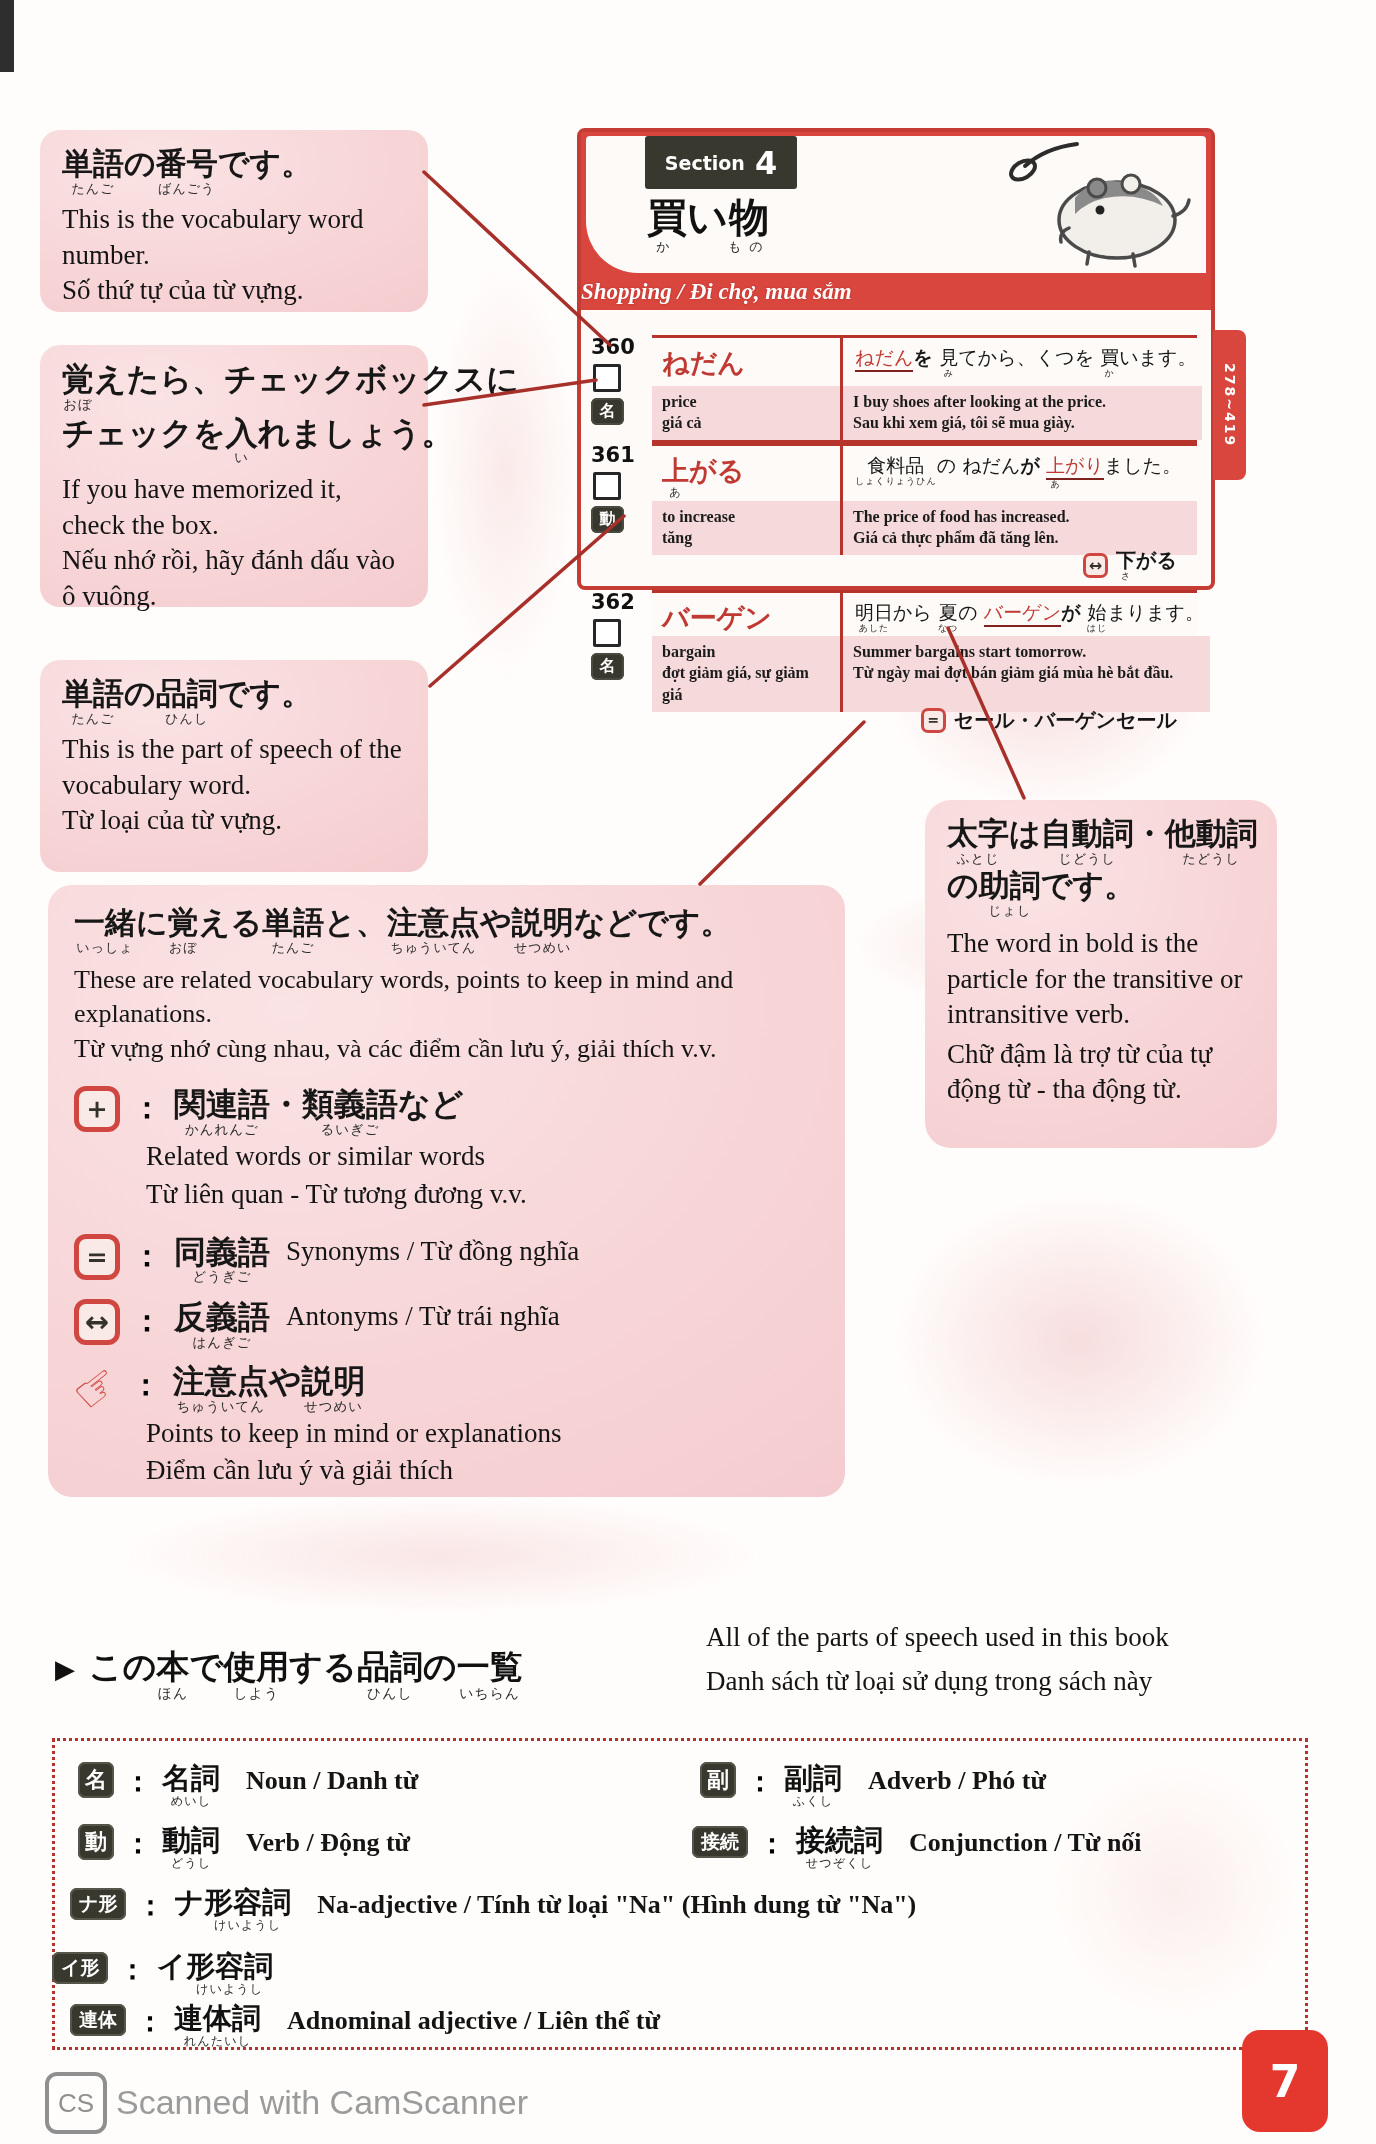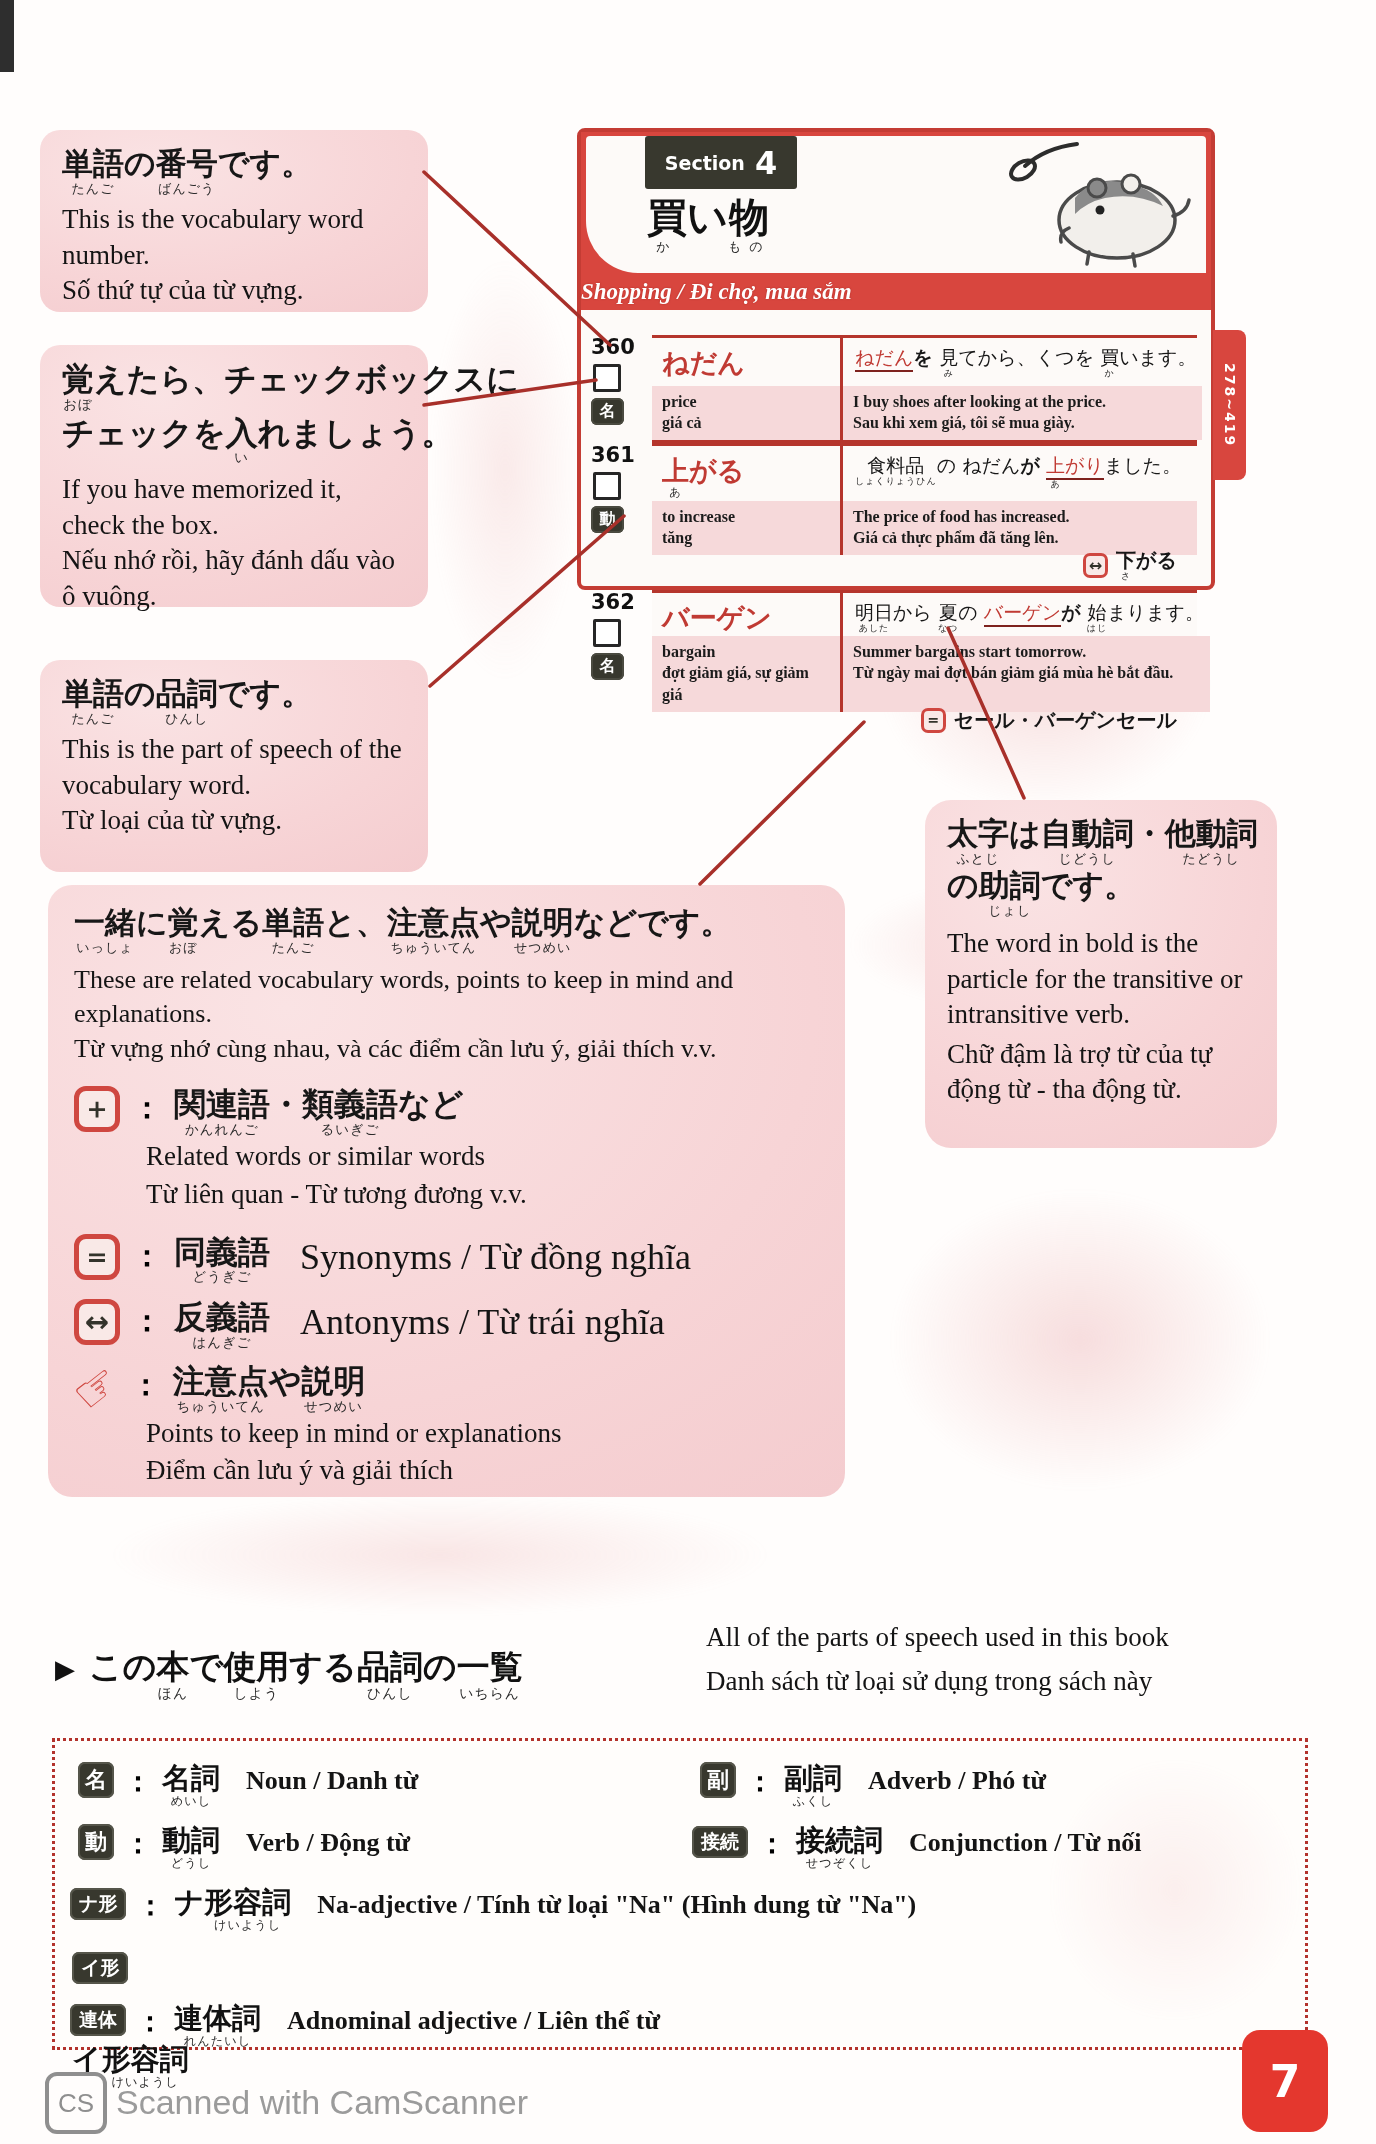--- a/index.html
+++ b/index.html
@@ -47,21 +47,21 @@
   .sicon{box-sizing:border-box;border:5px solid var(--icon_red);border-radius:12px;background:#f9e9e7;color:#33332b;font-weight:bold;display:flex;align-items:center;justify-content:center;}
   .sicon.big{width:46px;height:46px;font-size:29px;}
   .sicon.small{width:25px;height:25px;border-width:3px;border-radius:7px;font-size:16px;}
   .handicon{color:var(--icon_red);font-size:50px;line-height:1;transform:rotate(-38deg);font-weight:bold;}
 
   .sidetab{position:absolute;left:1213px;top:330px;width:33px;height:150px;background:var(--band_red);color:#fff;border-radius:0 8px 8px 0;display:flex;align-items:center;justify-content:center;writing-mode:vertical-rl;font-size:14px;font-weight:bold;letter-spacing:2px;}
 
   
   .legend-item-row{display:flex;align-items:flex-start;gap:12px;margin-top:14px;}
   .legend-item-row .jp{font-size:32px;}
-  .legend-inline{font-family:"Liberation Serif",serif;font-size:36px;font-weight:400;color:#141414;margin-left:18px;margin-top:2px;text-align:right;}
+  .legend-inline{font-family:"Liberation Serif",serif;font-size:27px;font-weight:400;color:#141414;margin-left:4px;margin-top:2px;text-align:right;}
   .legend-sub{font-family:"Liberation Serif",serif;font-size:27px;color:#141414;margin-left:72px;line-height:1.3;margin-top:2px;}
   .colon{font-size:30px;font-weight:bold;margin-top:2px;}
 
   
   .pos-heading{position:absolute;left:55px;top:1648px;display:flex;align-items:flex-start;gap:14px;}
   .pos-heading .arrow{font-size:26px;margin-top:6px;color:#111;}
   .pos-heading .jpseg{font-size:33px;font-weight:bold;color:#111;}
   .pos-head-en{position:absolute;left:706px;top:1622px;font-family:"Liberation Serif",serif;font-size:27px;color:#141414;}
   .pos-head-vi{position:absolute;left:706px;top:1666px;font-family:"Liberation Serif",serif;font-size:27px;color:#141414;}
   .dotted-box{position:absolute;left:52px;top:1738px;width:1256px;height:312px;border:3px dotted #b3322c;box-sizing:border-box;background:rgba(255,252,250,.4);}
@@ -382,21 +382,21 @@
 </div>
 <div class="pos-row" style="left:70px;top:1886px;">
   <span class="pbadge multi">ナ形</span>
   <span class="colon2">：</span>
   <span class="jpseg">
       <span class="seg">ナ</span>
       <span class="rb"><span class="seg">形容詞</span><span class="rt">けいようし</span></span>
     </span>
   <span class="desc">Na-adjective / Tính từ loại "Na" (Hình dung từ "Na")</span>
 </div>
-<div class="pos-row" style="left:72px;top:1950px;flex-direction:column;">
+<div class="pos-row" style="left:52px;top:1950px;">
   <span class="pbadge multi">イ形</span>
   <span class="colon2">：</span>
   <span class="jpseg">
       <span class="seg">イ</span>
       <span class="rb"><span class="seg">形容詞</span><span class="rt">けいようし</span></span>
     </span>
 </div>
 <div class="pos-row" style="left:70px;top:2002px;">
   <span class="pbadge multi">連体</span>
   <span class="colon2">：</span>

